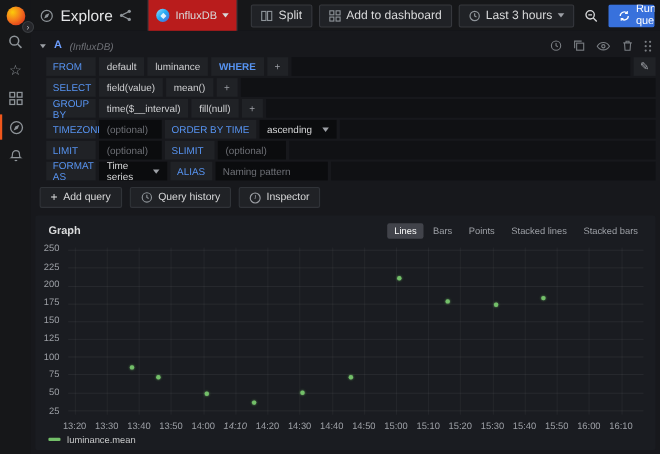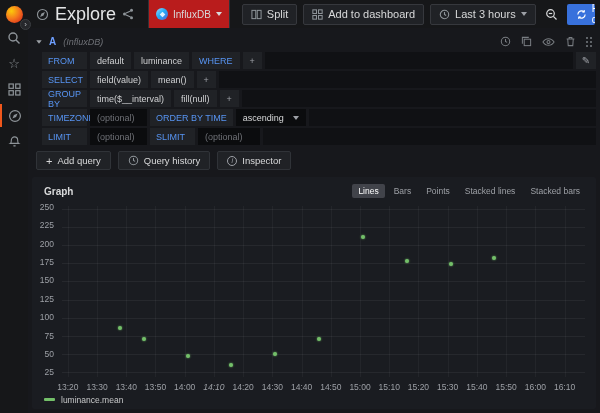--- a/index.html
+++ b/index.html
@@ -12,21 +12,21 @@
   .glogo { width:17px; height:17px; border-radius:50%; background:radial-gradient(circle at 32% 30%, #fbca0a 0%, #f57a1c 45%, #e2401c 78%, #962d14 100%); }
   .side-expand { position:absolute; left:20px; top:19px; width:11px; height:11px; border-radius:50%; background:#26272b; border:1px solid #3a3d41; color:#b4b7bb; font-size:8px; line-height:8px; display:flex; align-items:center; justify-content:center; cursor:pointer; }
   .nav-item { width:28px; height:23px; margin-top:3px; display:flex; align-items:center; justify-content:center; color:#8e9196; cursor:pointer; }
   .nav-item:first-of-type { margin-top:11px; }
   .nav-item.active { border-left:2px solid #f0571c; color:#d8d9da; }
   .nav-item .uni { font-size:13px; line-height:13px; }
 
   
   .main { flex:1; display:flex; flex-direction:column; min-width:0; }
   .topbar { height:28px; background:#161719; display:flex; align-items:center; padding:0 5px 0 8px; gap:6px; flex:none; }
-  .tb-title { font-size:18px; font-weight:500; color:#e4e5e6; }
+  .tb-title { font-size:14px; font-weight:500; color:#e4e5e6; }
   .icon { color:#8e9499; display:inline-flex; align-items:center; }
   .ds-picker { margin-left:8px; height:20px; display:flex; align-items:center; gap:5px; background:#b91c1c; border:1px solid #2f3237; border-radius:2px; padding:17px 7px; cursor:pointer; }
   .influx-logo { width:12px; height:12px; border-radius:50%; background:linear-gradient(135deg,#9fd9fb 0%,#22adf6 45%,#5265d6 100%); position:relative; }
   .influx-logo::after { content:""; position:absolute; left:3.5px; top:3.5px; width:5px; height:5px; background:rgba(255,255,255,.85); transform:rotate(45deg) scale(.8); }
   .caret { display:inline-block; width:0; height:0; border-left:3.5px solid transparent; border-right:3.5px solid transparent; border-top:4px solid currentColor; }
   .tb-spacer { flex:1; }
   .tbtn { height:21px; display:flex; align-items:center; gap:5px; background:#202226; border:1px solid #36383d; border-radius:2px; color:#d8d9da; font-size:11px; padding:0 8px; cursor:pointer; white-space:nowrap; }
   .tbtn .caret { color:#9da0a6; }
   .zoomout { border:none; background:none; padding:0 3px; }
   .run-btn { display:flex; height:21px; border-radius:2px; overflow:hidden; cursor:pointer; }
@@ -43,21 +43,21 @@
   .qhint { color:#6e7076; font-style:italic; font-size:9px; }
   .qhead-icons { margin-left:auto; display:flex; align-items:center; gap:10px; color:#797d82; padding-right:4px; }
   .qhead-icons .icon { cursor:pointer; color:#797d82; }
   .grip { width:2px; height:2px; border-radius:50%; background:#797d82; box-shadow:4px 0 0 #797d82,0 4px 0 #797d82,4px 4px 0 #797d82,0 8px 0 #797d82,4px 8px 0 #797d82; margin-bottom:8px; }
 
   .qrows { margin-left:10px; }
   .qrow { display:flex; gap:3px; height:17px; margin-bottom:2px; font-size:9px; }
   .qlabel { width:45px; flex:none; display:flex; align-items:center; padding:0 6px; background:#202226; color:#5794f2; font-weight:500; }
   .qmidlabel { display:flex; align-items:center; padding:0 6px; background:#202226; color:#5794f2; font-weight:500; }
   .qchip { display:flex; align-items:center; padding:0 7px; background:#202226; color:#cfd0d2; cursor:pointer; }
-  .qchip.blue { color:#5794f2; font-weight:400; }
+  .qchip.blue { color:#5794f2; font-weight:700; }
   .qplus { display:flex; align-items:center; padding:0 7px; background:#202226; color:#9da0a6; cursor:pointer; }
   .qinput { display:flex; align-items:center; padding:0 7px; background:#0b0c0e; color:#6e7076; }
   .qselect { display:flex; align-items:center; justify-content:space-between; padding:0 7px; background:#0b0c0e; color:#d8d9da; cursor:pointer; }
   .qselect .caret { color:#9da0a6; }
   .qfill { flex:1; background:#101114; }
   .pencil-btn { width:20px; flex:none; display:flex; align-items:center; justify-content:center; background:#202226; color:#9da0a6; cursor:pointer; font-size:10px; }
 
   
   .actions-row { display:flex; gap:7px; margin:4px 0 0 4px; flex:none; }
   .btn { display:inline-flex; align-items:center; gap:5px; height:19px; padding:0 9px; background:#202226; border:1px solid #303338; border-radius:2px; color:#d8d9da; font-size:9.5px; cursor:pointer; }
@@ -282,20 +282,30 @@
           </div>
 
           <div class="qrow">
             <div class="qlabel">LIMIT</div>
             <div class="qinput" style="width:57px">(optional)</div>
             <div class="qmidlabel" style="width:45px">SLIMIT</div>
             <div class="qinput" style="width:62px">(optional)</div>
             <div class="qfill"></div>
           </div>
 
+          <div class="qrow">
+            <div class="qlabel">FORMAT AS</div>
+            <div class="qselect" style="width:62px">
+              <span>Time series</span>
+              <span class="caret"></span>
+            </div>
+            <div class="qmidlabel">ALIAS</div>
+            <div class="qinput" style="width:102px">Naming pattern</div>
+            <div class="qfill"></div>
+          </div>
         </div>
       </section>
 
       <div class="actions-row">
         <button class="btn">
           <span class="plus">+</span>
           <span>Add query</span>
         </button>
         <button class="btn">
           <span class="icon">

